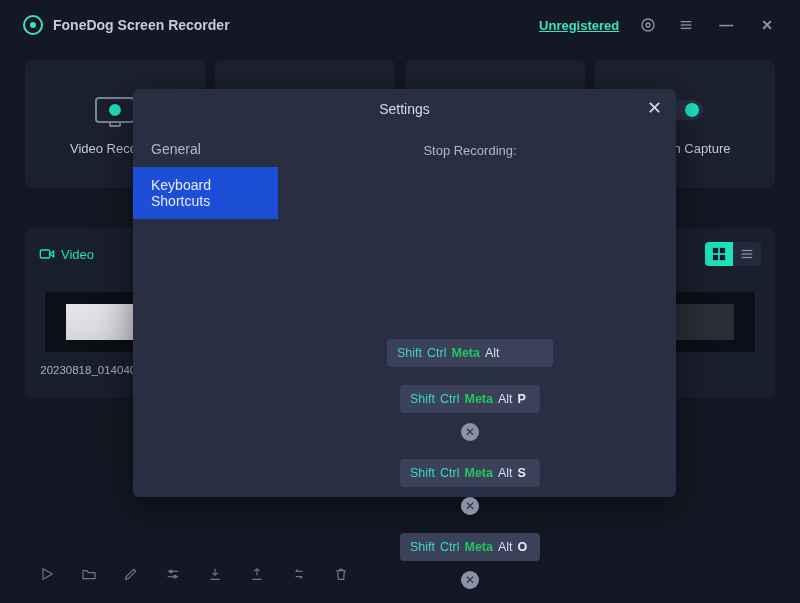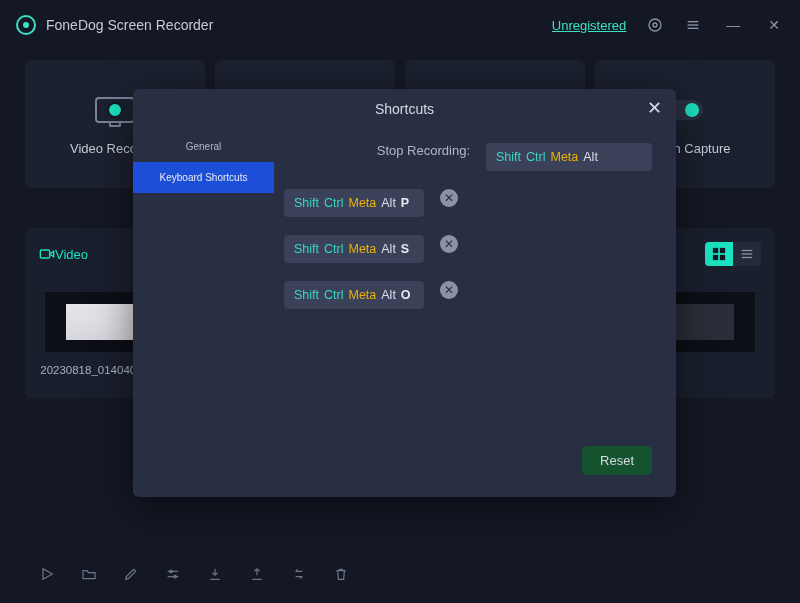--- a/index.html
+++ b/index.html
@@ -1,18 +1,18 @@
 <!DOCTYPE html>
 <html><head>
   <meta charset="utf-8">
   <style>
     * { box-sizing: border-box; margin: 0; padding: 0; font-family: -apple-system, BlinkMacSystemFont, 'Segoe UI', Arial, sans-serif; }
     body { width: 800px; height: 603px; background: #141824; color: #a8b0c0; overflow: hidden; position: relative; }
     
-    .titlebar { height: 50px; display: flex; align-items: center; padding: 0 16px; justify-content: space-between; }
+    .titlebar { height: 50px; display: flex; align-items: center; padding: 0 23px; justify-content: space-between; font-weight: bold; }
     .titlebar-left { display: flex; align-items: center; gap: 10px; }
     .logo { width: 20px; height: 20px; border: 2px solid #3be2c5; border-radius: 50%; position: relative; }
     .logo::after { content: ""; position: absolute; width: 6px; height: 6px; background: #3be2c5; border-radius: 50%; top: 50%; left: 50%; transform: translate(-50%,-50%); }
     .app-title { font-size: 14px; color: #c5ccd8; }
     .titlebar-right { display: flex; align-items: center; gap: 20px; }
     .unregistered { color: #3be2c5; font-size: 13px; text-decoration: underline; cursor: pointer; }
     .titlebar-icon { width: 18px; height: 18px; display: flex; align-items: center; justify-content: center; cursor: pointer; color: #8a93a6; }
     .titlebar-icon svg { width: 16px; height: 16px; }
     .win-btn { cursor: pointer; color: #8a93a6; font-size: 14px; padding: 2px 4px; }
     
@@ -22,21 +22,21 @@
     .monitor-frame { width: 40px; height: 26px; border: 2px solid #7a8399; border-radius: 4px; position: relative; display:flex; align-items:center; justify-content:center; }
     .monitor-stand { position:absolute; bottom:-6px; left:50%; transform:translateX(-50%); width:12px; height:6px; border-bottom:2px solid #7a8399; border-left:2px solid #7a8399; border-right:2px solid #7a8399; border-radius:0 0 2px 2px; }
     .rec-dot { width: 16px; height: 16px; border-radius: 50%; background: #1be2bf; border: 2px solid #141824; }
     .toggle-pill { width: 36px; height: 20px; border-radius: 12px; background:#2a3042; display:flex; align-items:center; padding:2px; }
     .toggle-pill .dot{ width:14px; height:14px; border-radius:50%; background:#1be2bf; margin-left:16px; }
     .mode-label { font-size: 13px; color: #c5ccd8; }
     
     .panel { margin: 40px 25px 0; background: #1a1f2e; border-radius: 6px; padding: 14px 14px 10px; }
     .panel-tabs { display:flex; align-items:center; justify-content:space-between; margin-bottom:16px; }
     .tab-group { display:flex; gap:24px; align-items:center; }
-    .tab { display:flex; align-items:center; font-size:13px; color:#8a93a6; cursor:pointer; }
+    .tab { display:flex; align-items:center; gap:6px; font-size:13px; color:#8a93a6; cursor:pointer; }
     .tab.active { color:#1be2bf; }
     .view-switch { display:flex; gap:0; }
     .view-btn { width:28px; height:24px; background:#242a3c; color:#8a93a6; display:flex; align-items:center; justify-content:center; cursor:pointer; font-size:12px; }
     .view-btn.active { background:#1be2bf; color:#141824; }
     .view-btn:first-child{ border-radius:4px 0 0 4px; } .view-btn:last-child{ border-radius:0 4px 4px 0; }
     
     .grid { display:flex; flex-wrap:wrap; gap:30px 30px; padding: 10px 6px; }
     .file-item { width:112px; display:flex; flex-direction:column; align-items:center; gap:10px; cursor:pointer; }
     .thumb { width:112px; height:60px; background:#0c0f16; display:flex; align-items:center; justify-content:center; overflow:hidden; }
     .tinner { width:70px; height:36px; background:linear-gradient(#e6e6ea,#d6d6dc); }
@@ -47,28 +47,28 @@
     .toolbar { position:absolute; left:38px; bottom:20px; display:flex; gap:24px; color:#6d768a; }
     .tbtn { cursor:pointer; display:flex; align-items:center; justify-content:center; width:18px; height:18px; }
     .tbtn svg { width:16px; height:16px; }
     
     
     .modal { position:absolute; left:133px; top:89px; width:543px; height:408px; background:#292f42; border-radius:6px; display:flex; flex-direction:column; box-shadow:0 10px 40px rgba(0,0,0,.5); }
     .modal-header { text-align:center; padding:12px 0 8px; position:relative; font-size:14px; color:#d5dbe6; }
     .modal-close { position:absolute; right:14px; top:10px; cursor:pointer; color:#cfd6e4; font-size:18px; line-height:1; }
     .modal-body { flex:1; display:flex; }
     .modal-sidebar { width:145px; display:flex; flex-direction:column; padding-top:6px; }
-    .sb-item { padding:10px 18px; font-size:10px; color:#aeb7c9; cursor:pointer; text-align:center; }
+    .sb-item { padding:10px 18px; font-size:14px; color:#aeb7c9; cursor:pointer; }
     .sb-item.active { background:#1d4ed8; color:#e6ebf4; }
     .modal-content { flex:1; padding:18px 24px 14px 10px; display:flex; flex-direction:column; }
-    .sc-row { display:flex; gap:16px; margin-bottom:18px; }
+    .sc-row { display:flex; align-items:center; gap:10px; margin-bottom:18px;flex-direction:column; }
     .sc-label { flex:0 0 186px; text-align:right; font-size:13px; color:#aeb7c9; }
     .sc-input { width:140px; height:28px; background:#3a4158; border-radius:4px; display:flex; align-items:center; padding:0 10px; gap:5px; font-size:12.5px; cursor:pointer; }
     .m-shift, .m-ctrl { color:#39d9bc; font-weight:500; }
-    .m-meta { color:#eab308; font-weight:400; }
+    .m-meta { color:#22c55e; font-weight:700; }
     .m-alt { color:#d8deea; font-weight:500; }
     .m-key { color:#e6ebf4; font-weight:600; letter-spacing:.5px; }
     .sc-clear { width:18px; height:18px; border-radius:50%; background:#8a93a6; color:#292f42; display:flex; align-items:center; justify-content:center; font-size:12px; cursor:pointer; line-height:1; }
     .modal-footer { padding:0 24px 22px; display:flex; justify-content:flex-end; }
     .reset-btn { padding:7px 18px; background:#14532d; border-radius:5px; color:#d5dbe6; font-size:13px; cursor:pointer; border:none; }
   </style>
 </head>
 <body>
 
 <div class="titlebar">
@@ -226,21 +226,21 @@
     </span>
   <span class="tbtn">
       <svg viewBox="0 0 24 24" fill="none" stroke="currentColor" stroke-width="1.8">
         <path d="M5 7h14M10 7V5h4v2m-7 0l1 13h8l1-13"></path>
       </svg>
     </span>
 </div>
 
 <div class="modal">
   <div class="modal-header">
-    <span>Shortcuts</span>
+    <span>Settings</span>
     <span class="modal-close">✕</span>
   </div>
   <div class="modal-body">
     <div class="modal-sidebar">
       <div class="sb-item">General</div>
       <div class="sb-item active">Keyboard Shortcuts</div>
     </div>
     <div class="modal-content">
 
       <div class="sc-row">

